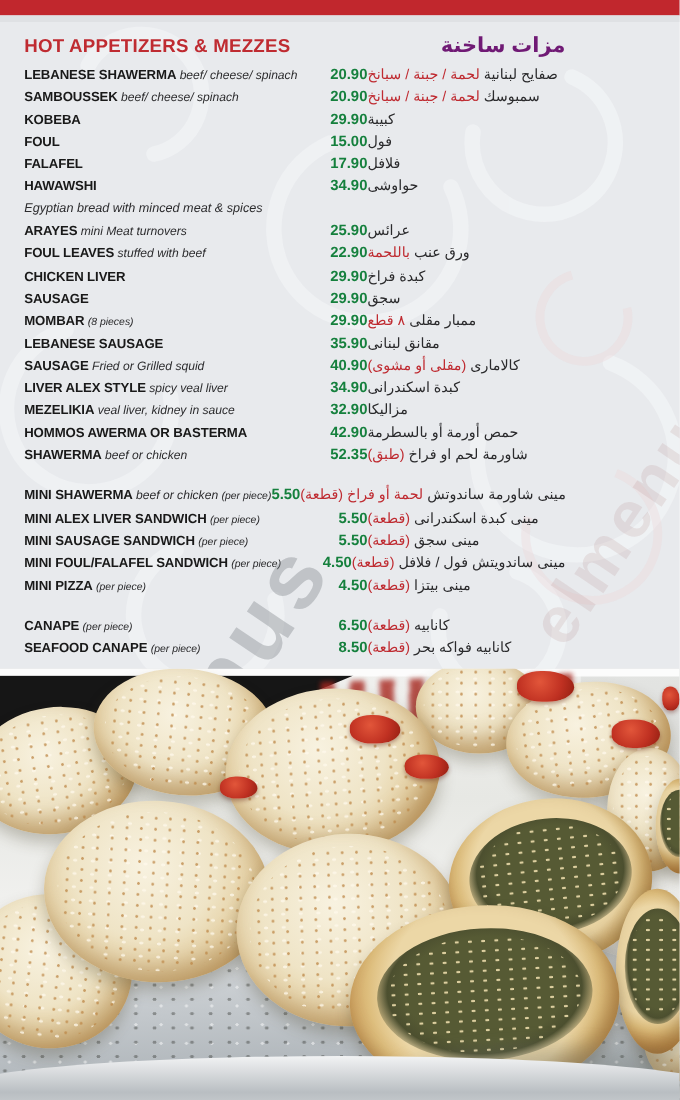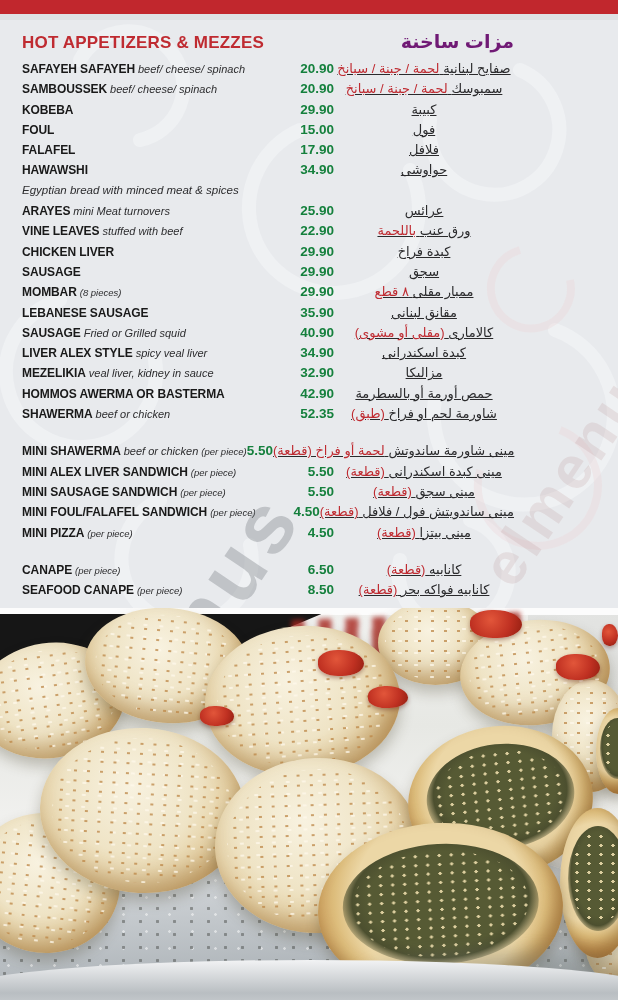--- a/index.html
+++ b/index.html
@@ -19,21 +19,21 @@
   .header-row{display:flex;justify-content:space-between;align-items:baseline;height:26px;margin-bottom:2px;}
   .title-en{font-size:17px;font-weight:bold;color:#bf2b31;letter-spacing:.2px;margin:0;}
   .title-ar{font-size:19px;font-weight:bold;color:#701a75;direction:rtl;}
 
   .row{display:flex;align-items:baseline;height:20.3px;line-height:20.3px;white-space:nowrap;}
   .en{width:252px;overflow:visible;}
   .name{font-weight:bold;font-size:12px;color:#191919;letter-spacing:-0.1px;}
   .desc{font-style:italic;font-size:11px;color:#2c2c2e;margin-left:3px;}
   .note{font-style:italic;font-size:9.5px;color:#2c2c2e;margin-left:3px;}
   .price{width:60px;text-align:right;font-weight:bold;font-size:13.5px;color:#15803d;}
-  .ar{flex:1;text-align:center;direction:rtl;font-size:13px;color:#2a2a2c;text-decoration:underline;}
+  .ar{flex:1;text-align:left;direction:rtl;font-size:13px;color:#2a2a2c;}
   .ar-red{color:#bf2b31;}
   .subtitle{font-style:italic;font-size:11.5px;color:#2c2c2e;}
   .gap{height:17px;}
 
   
   .wm{position:absolute;font-weight:bold;pointer-events:none;transform-origin:left top;}
   .wm1{left:26px;top:792px;font-size:84px;letter-spacing:6px;color:rgba(125,131,138,.38);transform:rotate(-56deg);}
   .wm2{left:468px;top:560px;font-size:60px;letter-spacing:4px;color:rgba(175,125,125,.16);transform:rotate(-56deg);}
 
   
@@ -97,21 +97,21 @@
   <div class="top-bar"></div>
   <div class="top-bar-shade"></div>
 
   <div class="menu">
     <div class="header-row">
       <h1 class="title-en">HOT APPETIZERS &amp; MEZZES</h1>
       <div class="title-ar">مزات ساخنة</div>
     </div>
     <div id="rows">
   <div class="row">
-    <span class="en"><b class="name">SAFAYEH SAFAYEH</b><i class="desc">beef/ cheese/ spinach</i></span>
+    <span class="en"><b class="name">LEBANESE SHAWERMA</b><i class="desc">beef/ cheese/ spinach</i></span>
     <span class="price">20.90</span>
     <span class="ar"><span class="ar-main">صفايح لبنانية</span> <span class="ar-red">لحمة / جبنة / سبانخ</span></span>
   </div>
 
   <div class="row">
     <span class="en"><b class="name">SAMBOUSSEK</b><i class="desc">beef/ cheese/ spinach</i></span>
     <span class="price">20.90</span>
     <span class="ar"><span class="ar-main">سمبوسك</span> <span class="ar-red">لحمة / جبنة / سبانخ</span></span>
   </div>
 
@@ -139,21 +139,21 @@
     <span class="ar"><span class="ar-main">حواوشى</span> </span>
   </div>
 <div class="row subtitle">Egyptian bread with minced meat &amp; spices</div>
   <div class="row">
     <span class="en"><b class="name">ARAYES</b><i class="desc">mini Meat turnovers</i></span>
     <span class="price">25.90</span>
     <span class="ar"><span class="ar-main">عرائس</span> </span>
   </div>
 
   <div class="row">
-    <span class="en"><b class="name">VINE LEAVES</b><i class="desc">stuffed with beef</i></span>
+    <span class="en"><b class="name">FOUL LEAVES</b><i class="desc">stuffed with beef</i></span>
     <span class="price">22.90</span>
     <span class="ar"><span class="ar-main">ورق عنب</span> <span class="ar-red">باللحمة</span></span>
   </div>
 
   <div class="row">
     <span class="en"><b class="name">CHICKEN LIVER</b></span>
     <span class="price">29.90</span>
     <span class="ar"><span class="ar-main">كبدة فراخ</span> </span>
   </div>
 

